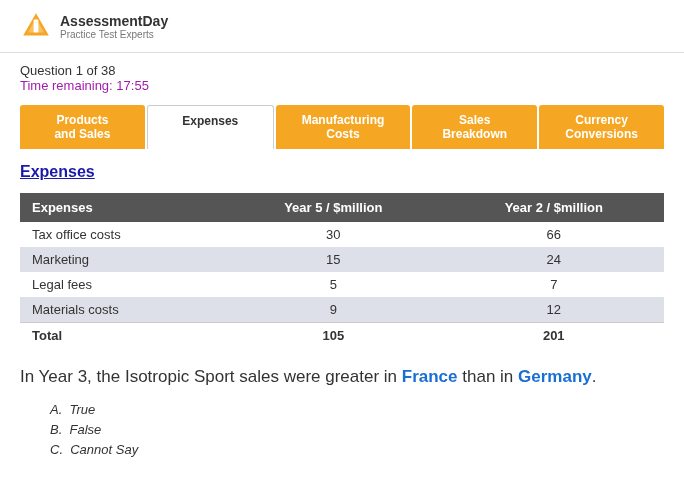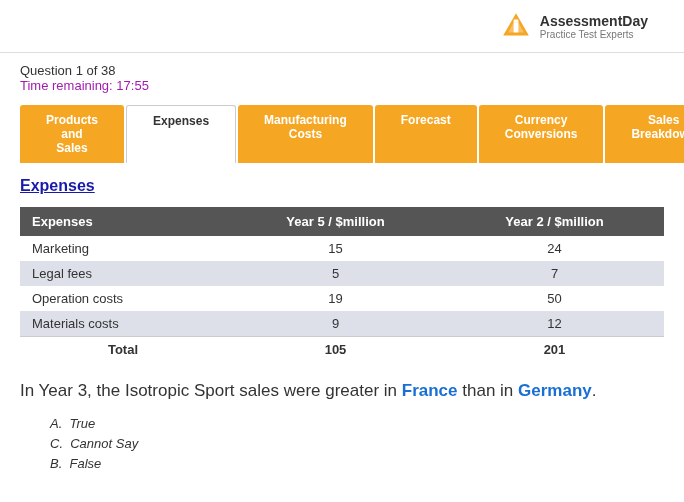--- a/index.html
+++ b/index.html
@@ -9,23 +9,22 @@
       background: #fff;
       color: #333;
       width: 684px;
       min-height: 502px;
     }
 
     
     .header {
       display: flex;
       align-items: center;
-      padding: 10px 36px;
+      padding: 10px 20px;
       border-bottom: 1px solid #ddd;
-      justify-content: flex-end;
     }
     .logo-icon {
       width: 32px;
       height: 32px;
       margin-right: 8px;
     }
     .logo-text {
       display: flex;
       flex-direction: column;
     }
@@ -126,21 +125,21 @@
     .expenses-table tfoot tr {
       background: #fff;
     }
     .expenses-table tfoot td {
       padding: 5px 12px;
       text-align: center;
       font-weight: bold;
       border-top: 1px solid #ccc;
     }
     .expenses-table tfoot td:first-child {
-      text-align: center;
+      text-align: left;
     }
 
     
     .question-text {
       font-size: 17px;
       margin-bottom: 12px;
       line-height: 1.5;
     }
     .highlight {
       color: #1a6fd4;
@@ -187,56 +186,53 @@
   <div class="tab tab-orange">
     <span>Products and Sales</span>
   </div>
   <div class="tab tab-active">
     <span>Expenses</span>
   </div>
   <div class="tab tab-orange">
     <span>Manufacturing Costs</span>
   </div>
   <div class="tab tab-orange">
-    <span>Forecast</span>
+    <span>Sales Breakdown</span>
   </div>
   <div class="tab tab-orange">
     <span>Currency Conversions</span>
-  </div>
-  <div class="tab tab-orange">
-    <span>Sales Breakdown</span>
   </div>
 </div>
 
 <div class="content">
   <div class="section-title">Expenses</div>
 
   <table class="expenses-table">
     <thead>
       <tr>
         <th>Expenses</th>
         <th>Year 5 / $million</th>
         <th>Year 2 / $million</th>
       </tr>
     </thead>
     <tbody id="table-body">
         <tr>
+          <td>Tax office costs</td>
+          <td>30</td>
+          <td>66</td>
+        </tr>
+        <tr>
           <td>Marketing</td>
           <td>15</td>
           <td>24</td>
         </tr>
         <tr>
           <td>Legal fees</td>
           <td>5</td>
           <td>7</td>
-        </tr>
-        <tr>
-          <td>Operation costs</td>
-          <td>19</td>
-          <td>50</td>
         </tr>
         <tr>
           <td>Materials costs</td>
           <td>9</td>
           <td>12</td>
         </tr>
       </tbody>
     <tfoot>
       <tr>
         <td>Total</td>
@@ -245,16 +241,16 @@
       </tr>
     </tfoot>
   </table>
 
   <div class="question-text">
     In Year 3, the Isotropic Sport sales were greater in <span class="highlight">France</span> than in <span class="highlight">Germany</span>.
   </div>
 
   <ul class="answers">
     <li>A.&nbsp;&nbsp;<span>True</span></li>
+    <li>B.&nbsp;&nbsp;<span>False</span></li>
     <li>C.&nbsp;&nbsp;<span>Cannot Say</span></li>
-    <li>B.&nbsp;&nbsp;<span>False</span></li>
   </ul>
 </div>
 
 </body></html>

